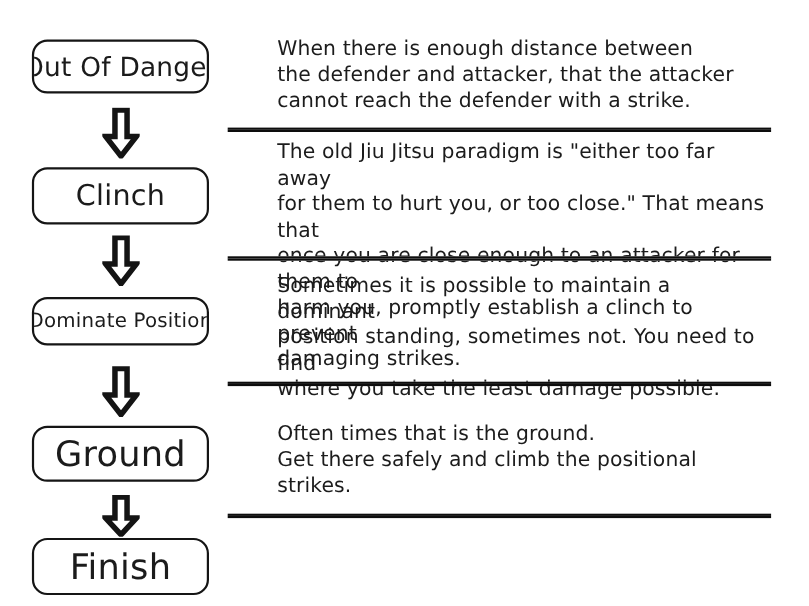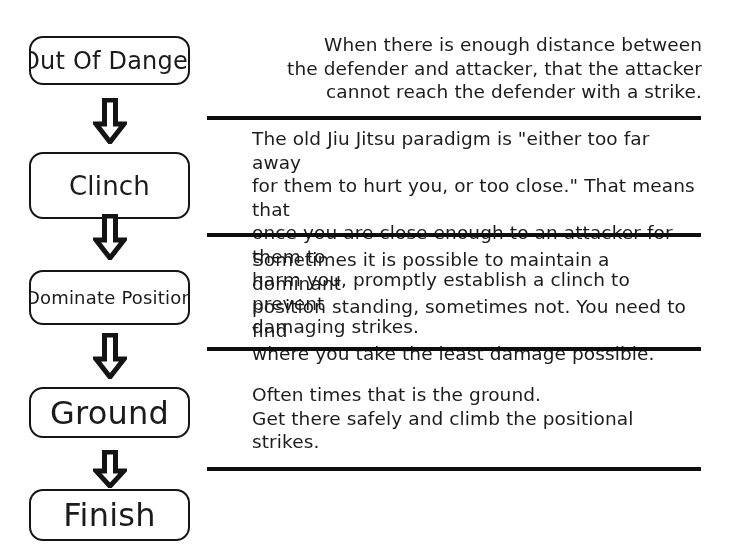--- a/index.html
+++ b/index.html
@@ -51,22 +51,22 @@
     overflow: hidden;
   }
 
   .node-label {
     display: block;
     white-space: nowrap;
   }
 
   
   #node-0 { top: 36px;  height: 49px; }
-  #node-1 { top: 152px; height: 67px; text-align: right; }
-  #node-2 { top: 270px; height: 55px; }
+  #node-1 { top: 152px; height: 52px; text-align: right; }
+  #node-2 { top: 270px; height: 44px; }
   #node-3 { top: 387px; height: 51px; }
   #node-4 { top: 489px; height: 52px; }
 
   #node-0 .node-label { font-size: 24px; }
   #node-1 .node-label { font-size: 26px; }
   #node-2 .node-label { font-size: 18px; }
   #node-3 .node-label { font-size: 32px; }
   #node-4 .node-label { font-size: 32px; }
 
   
@@ -117,21 +117,21 @@
   .desc {
     position: absolute;
     left: 45px;
     width: 450px;
     font-size: 18.5px;
     line-height: 23.5px;
     color: #1c1c1c;
     letter-spacing: 0.1px;
     white-space: pre-line;
   }
-  #desc-0 { top: 33px; text-align: right; }
+  #desc-0 { top: 33px; }
   #desc-1 { top: 127px; }
   #desc-2 { top: 248px; }
   #desc-3 { top: 383px; }
   #desc-4 { top: 481px; }
 </style>
 </head>
 <body>
 
 <div id="diagram">
 

